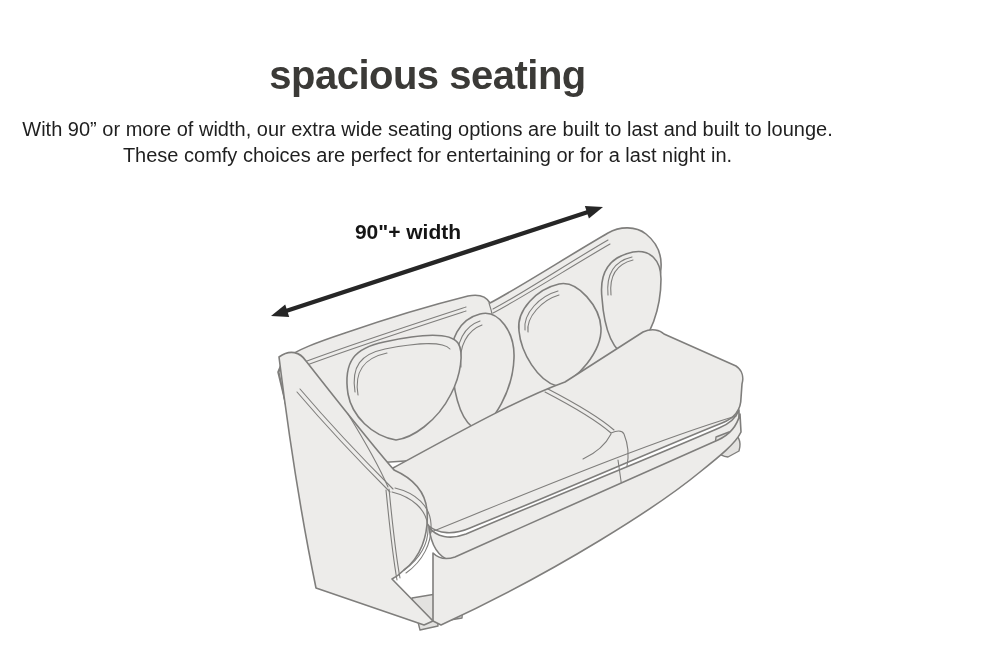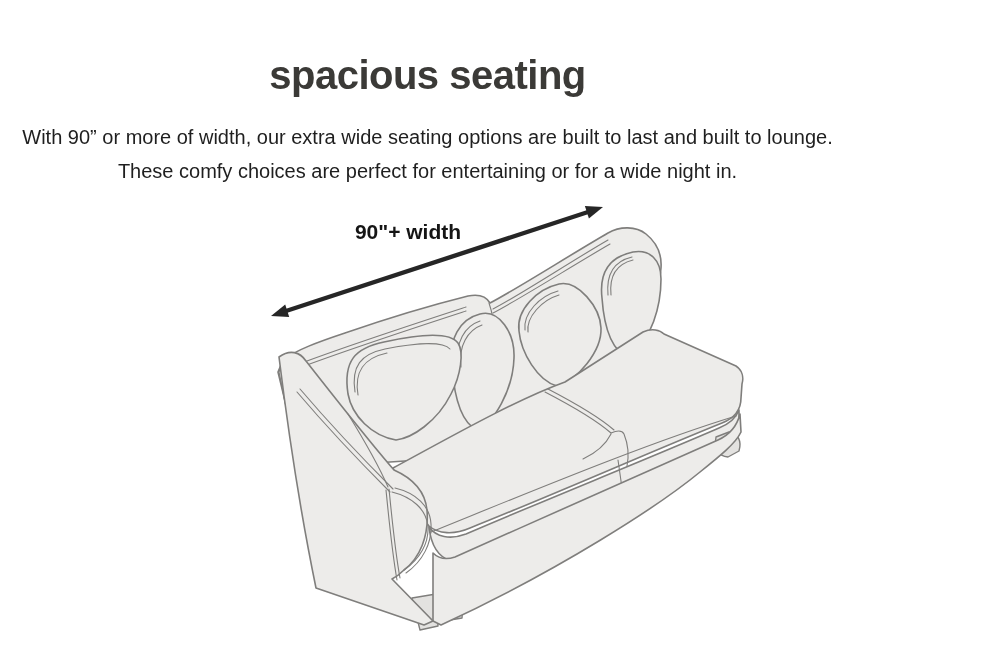--- a/index.html
+++ b/index.html
@@ -15,40 +15,40 @@
   .stage{position:absolute;inset:0;width:855px;height:671px;}
   .page-title{
     position:absolute;top:54px;left:0;right:0;margin:0;
     text-align:center;font-size:40px;line-height:42px;font-weight:700;
     letter-spacing:-0.5px;color:var(--ink);
   }
   .desc{
     position:absolute;top:116px;left:0;right:0;margin:0;
     text-align:center;font-size:20px;line-height:26px;color:var(--text);
   }
-  .desc p{margin:8px;white-space:nowrap;}
+  .desc p{margin:0;white-space:nowrap;}
   svg.figure{position:absolute;left:0;top:0;display:block;}
   .ln{fill:var(--sofa-fill);stroke:var(--sofa-line);stroke-width:1.6;
       stroke-linejoin:round;stroke-linecap:round;}
   .pip{fill:none;stroke:var(--sofa-line);stroke-width:1.1;stroke-linecap:round;}
   .foot{fill:var(--foot-fill);stroke:var(--sofa-line);stroke-width:1.4;stroke-linejoin:round;}
   .dim-line{stroke:var(--arrow);stroke-width:4.4;stroke-linecap:round;fill:none;}
   .dim-head{fill:var(--arrow);stroke:none;}
   .dim-text{font-weight:700;font-size:21px;fill:#151515;}
 </style>
 </head>
 <body>
 
 <div class="stage">
 
   <h1 class="page-title">spacious seating</h1>
 
   <div class="desc">
     <p>With 90” or more of width, our extra wide seating options are built to last and built to lounge.</p>
-    <p>These comfy choices are perfect for entertaining or for a wide night in.</p>
+    <p>These comfy choices are perfect for entertaining or for a last night in.</p>
   </div>
 
   <svg class="figure" width="1005" height="671" viewBox="0 0 1005 671">
 
     <g>
       <path class="dim-line" d="M286,311 L588,212"></path>
       <polygon class="dim-head" points="271,316 289.2,316.9 285.2,304.5"></polygon>
       <polygon class="dim-head" points="603,207 588.9,218.5 584.9,206.1"></polygon>
       <text class="dim-text" x="408" y="239" text-anchor="middle">90"+ width</text>
     </g>

